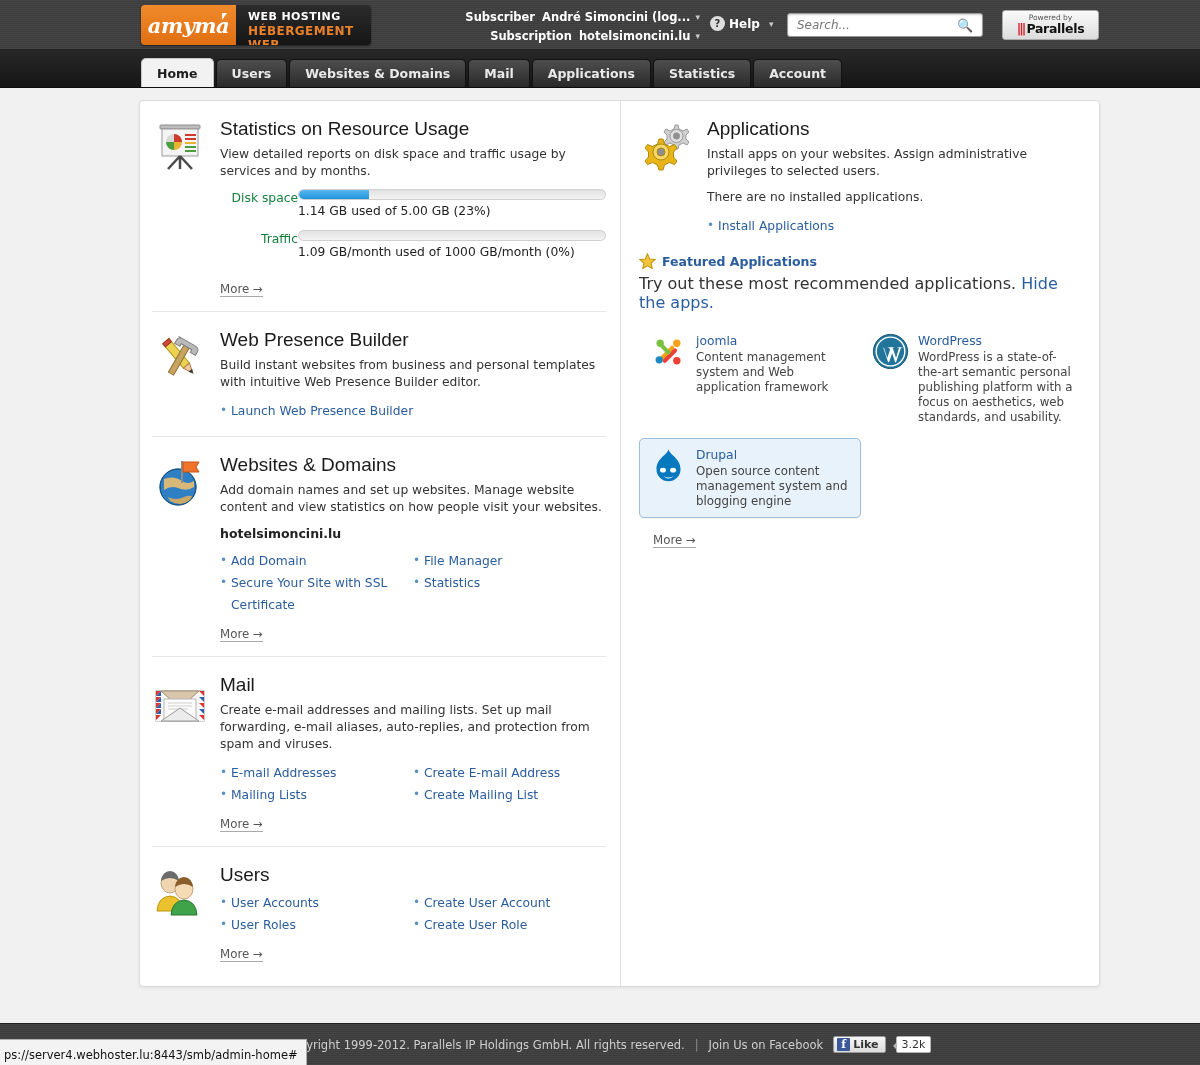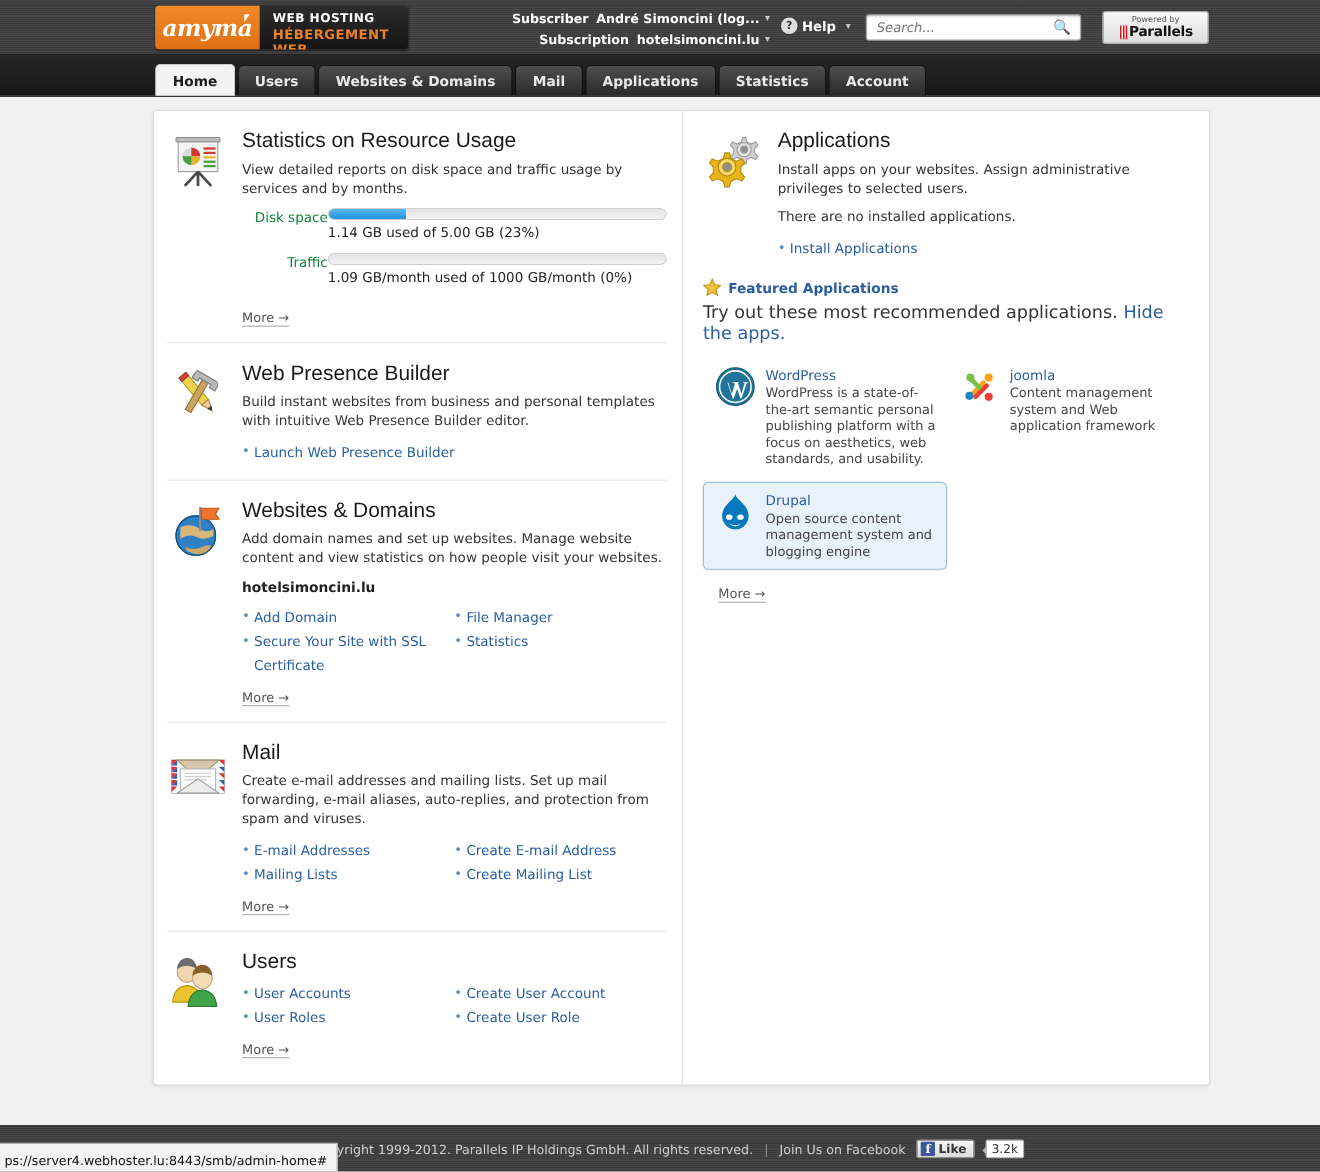--- a/index.html
+++ b/index.html
@@ -538,51 +538,51 @@
     <div class="featured-sub">
       <span>Try out these most recommended applications.</span>
       <a>Hide the apps.</a>
     </div>
 
     <div class="appgrid">
 
       <div class="appcell">
         <div class="aicon">
           <svg width="37" height="37" viewBox="0 0 40 40">
-            <circle cx="20" cy="20" r="18.5" fill="#21759b" stroke="#14506c" stroke-width="1"></circle>
-            <circle cx="20" cy="20" r="15.5" fill="none" stroke="#fff" stroke-width="1.5"></circle>
-            <path d="M8 16 h5 l3.5 11 l3 -9 l-1 -2 h-1.5 v-0.6 h7 v0.6 h-1.6 l3.6 11 l3.2 -11 h-1.8 v-0.6 h5.6 v0.6 h-1.6 l-5.4 15.6 h-1 l-3.2 -9.6 l-3.4 9.6 h-1 l-5.2 -15.6 h-1.2 z" fill="#fff"></path>
-          </svg>
-        </div>
-        <div class="atext">
-          <div class="aname"><a>WordPress</a></div>
-          <div class="adesc">WordPress is a state-of-the-art semantic personal publishing platform with a focus on aesthetics, web standards, and usability.</div>
-        </div>
-      </div>
-
-      <div class="appcell">
-        <div class="aicon">
-          <svg width="37" height="37" viewBox="0 0 40 40">
             <g stroke-width="4.5" fill="none" stroke-linecap="round">
               <path d="M13 27 L24 16" stroke="#f9a31b"></path>
               <path d="M16 30 L27 19" stroke="#ee4035"></path>
               <circle cx="11" cy="11" r="4" fill="#7ac143" stroke="none"></circle>
               <path d="M11 12 L20 21" stroke="#7ac143"></path>
               <circle cx="29" cy="11" r="4" fill="#f9a31b" stroke="none"></circle>
               <circle cx="10" cy="29" r="4" fill="#1f88c2" stroke="none"></circle>
               <circle cx="29" cy="30" r="4" fill="#ee4035" stroke="none"></circle>
             </g>
           </svg>
         </div>
         <div class="atext">
           <div class="aname"><a>joomla</a></div>
           <div class="adesc">Content management system and Web application framework</div>
         </div>
       </div>
 
+      <div class="appcell">
+        <div class="aicon">
+          <svg width="37" height="37" viewBox="0 0 40 40">
+            <circle cx="20" cy="20" r="18.5" fill="#21759b" stroke="#14506c" stroke-width="1"></circle>
+            <circle cx="20" cy="20" r="15.5" fill="none" stroke="#fff" stroke-width="1.5"></circle>
+            <path d="M8 16 h5 l3.5 11 l3 -9 l-1 -2 h-1.5 v-0.6 h7 v0.6 h-1.6 l3.6 11 l3.2 -11 h-1.8 v-0.6 h5.6 v0.6 h-1.6 l-5.4 15.6 h-1 l-3.2 -9.6 l-3.4 9.6 h-1 l-5.2 -15.6 h-1.2 z" fill="#fff"></path>
+          </svg>
+        </div>
+        <div class="atext">
+          <div class="aname"><a>WordPress</a></div>
+          <div class="adesc">WordPress is a state-of-the-art semantic personal publishing platform with a focus on aesthetics, web standards, and usability.</div>
+        </div>
+      </div>
+
       <div class="appcell selected">
         <div class="aicon">
           <svg width="37" height="37" viewBox="0 0 40 40">
             <path d="M20 2 c0 6 -13 10 -13 22 a13 13 0 0 0 26 0 C33 12 20 8 20 2 z" fill="#0678be"></path>
             <ellipse cx="14" cy="25" rx="3.2" ry="2.6" fill="#fff"></ellipse>
             <ellipse cx="25" cy="25" rx="3.2" ry="2.6" fill="#fff"></ellipse>
             <path d="M14 31 q6 4 12 0 q-6 6 -12 0z" fill="#fff"></path>
           </svg>
         </div>
         <div class="atext">

